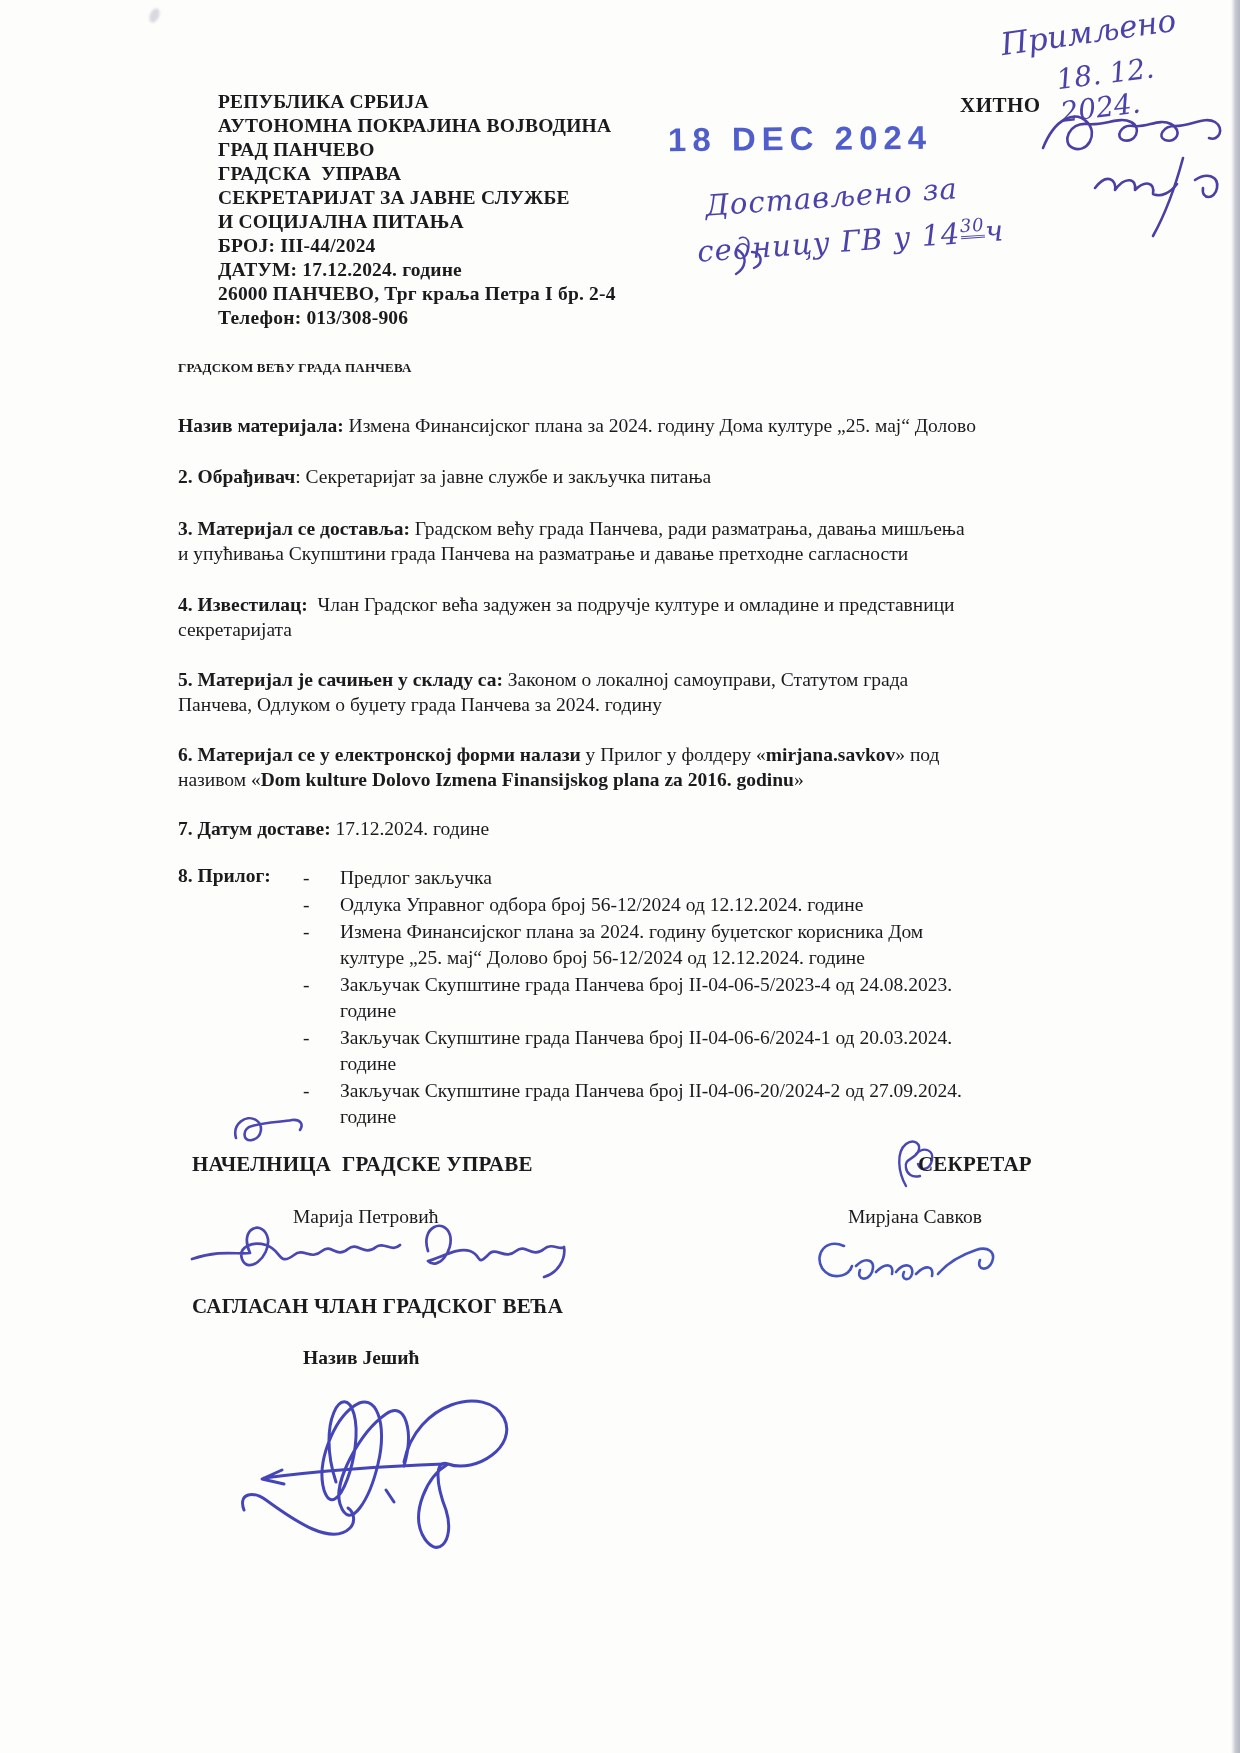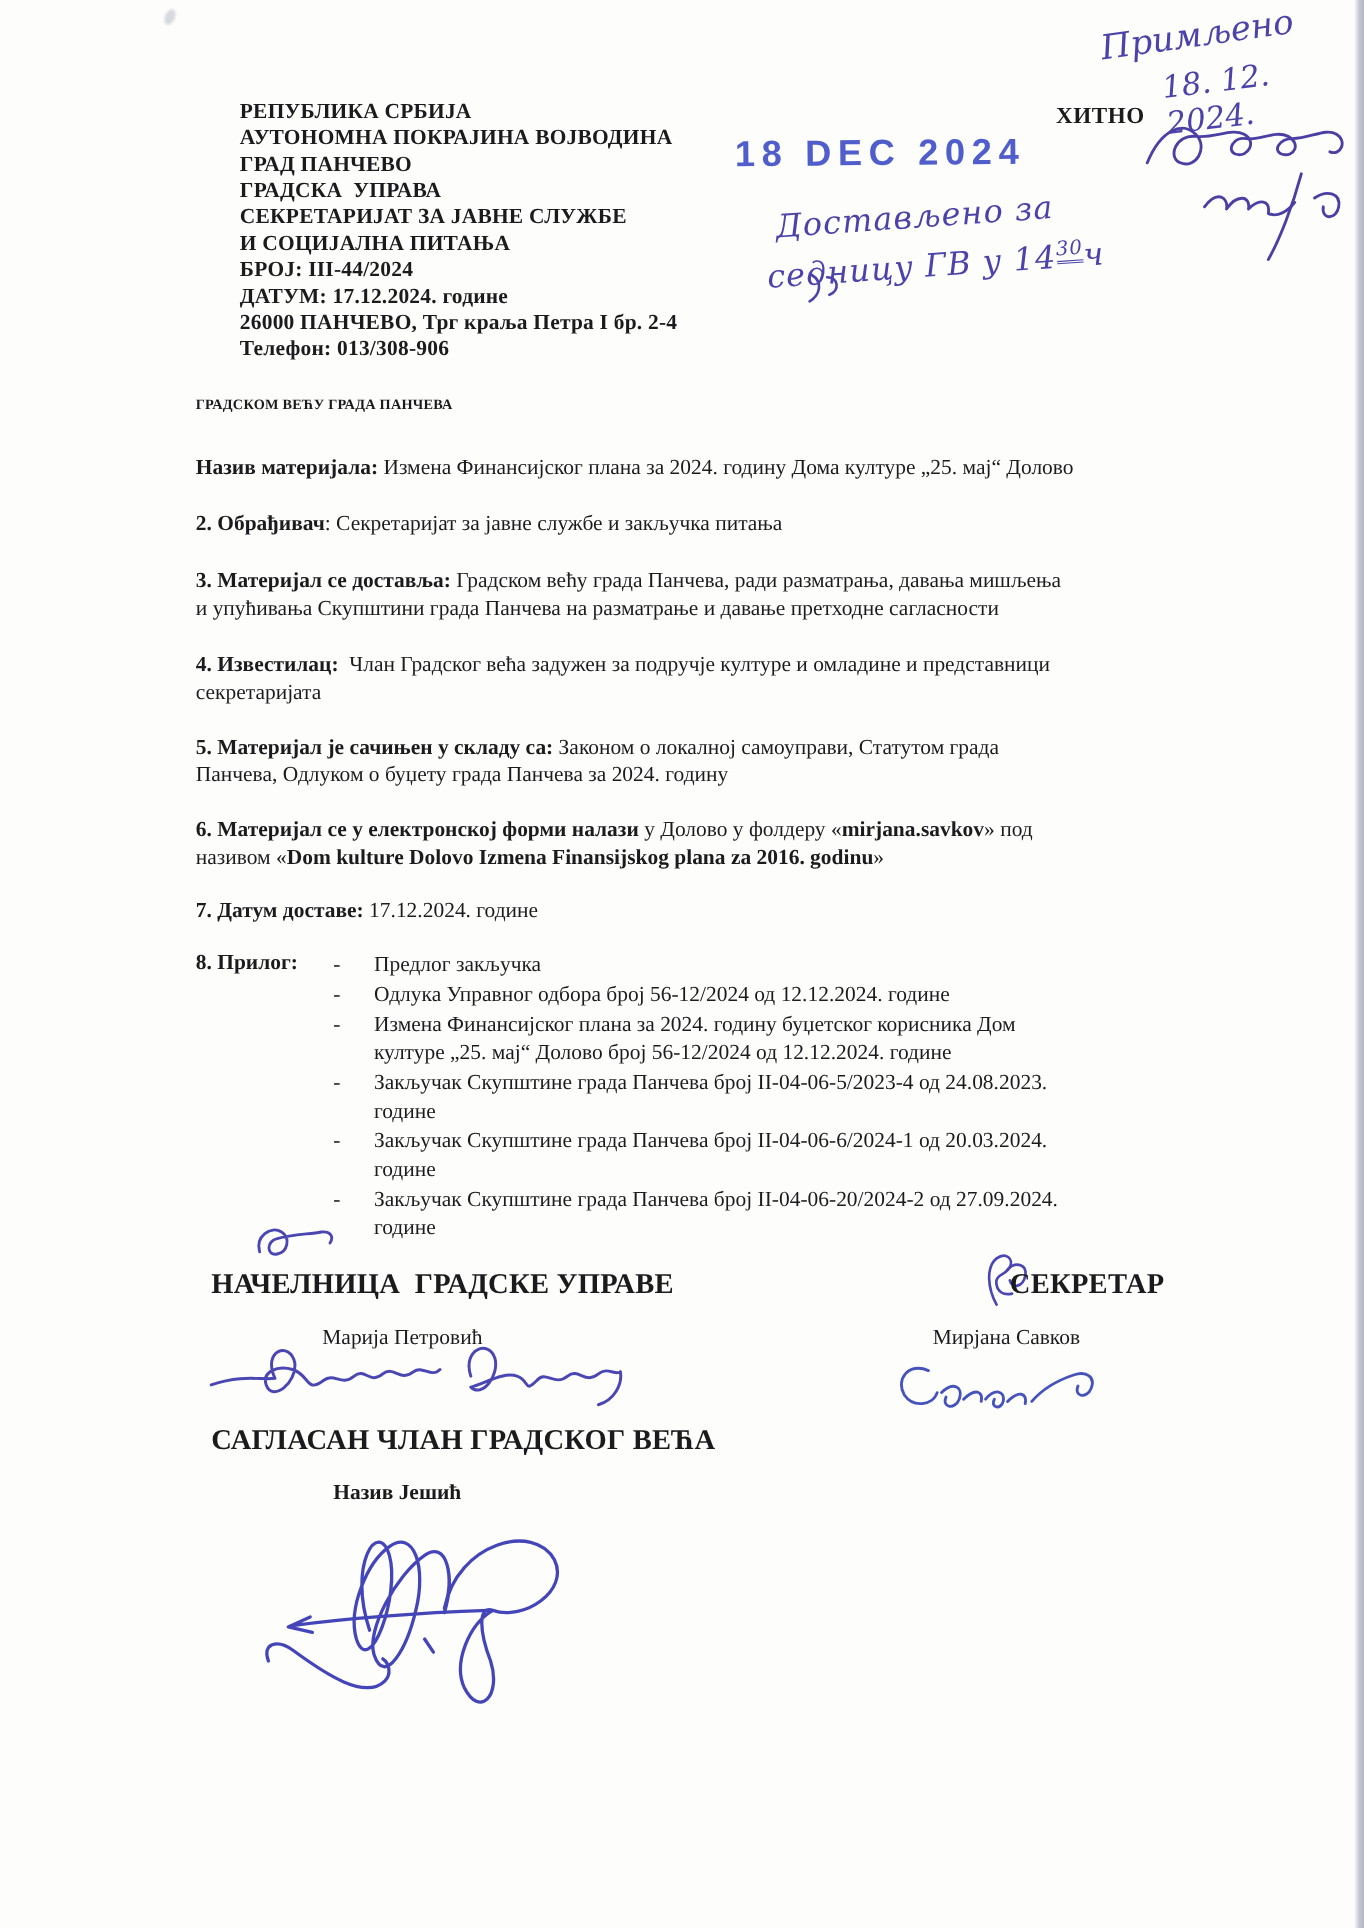--- a/index.html
+++ b/index.html
@@ -25,21 +25,21 @@
   .p-s3{top:516px;}
   .p-s4{top:592px;}
   .p-s5{top:667px;}
   .p-s6{top:742px;}
   .p-s7{top:816px;}
   .att-label{left:178px;top:865px;font-weight:bold;font-size:19.5px;}
   .att-list{left:303px;top:865px;width:800px;font-size:19.5px;}
   .att-row{display:flex;margin-bottom:1px;}
   .att-dash{width:37px;flex:0 0 37px;line-height:26px;}
   .att-text{white-space:pre-line;line-height:26px;width:760px;}
-  .sig-title{font-weight:bold;font-size:26px;letter-spacing:.2px;}
+  .sig-title{font-weight:bold;font-size:21px;letter-spacing:.2px;}
   .sig-name{font-size:19.5px;}
   
   .stamp{
     left:668px;top:120px;
     font-family:"Liberation Sans", sans-serif;font-weight:bold;
     font-size:33px;letter-spacing:6px;color:#4253c7;opacity:.93;
     transform:rotate(-.5deg);
   }
   .hand{
     font-family:"DejaVu Serif", serif;font-style:italic;
@@ -104,21 +104,21 @@
 
 <div class="abs para p-s3"><b>3. Материјал се доставља:</b><span> Градском већу града Панчева, ради разматрања, давања мишљења
 и упућивања Скупштини града Панчева на разматрање и давање претходне сагласности</span></div>
 
 <div class="abs para p-s4"><b>4. Известилац:</b><span> &nbsp;Члан Градског већа задужен за подручје културе и омладине и представници
 секретаријата</span></div>
 
 <div class="abs para p-s5"><b>5. Материјал је сачињен у складу са:</b><span> Законом о локалној самоуправи, Статутом града
 Панчева, Одлуком о буџету града Панчева за 2024. годину</span></div>
 
-<div class="abs para p-s6"><b>6. Материјал се у електронској форми налази</b><span> у Долово у фолдеру «</span><b>mirjana.savkov</b><span>» под
+<div class="abs para p-s6"><b>6. Материјал се у електронској форми налази</b><span> у Прилог у фолдеру «</span><b>mirjana.savkov</b><span>» под
 називом «</span><b>Dom kulture Dolovo Izmena Finansijskog plana za 2016. godinu</b><span>»</span></div>
 
 <div class="abs para p-s7"><b>7. Датум доставе:</b><span> 17.12.2024. године</span></div>
 
 <div class="abs att-label">8. Прилог:</div>
 <div class="abs att-list">
   <div class="att-row">
       <span class="att-dash">-</span>
       <span class="att-text">Предлог закључка</span>
     </div>

